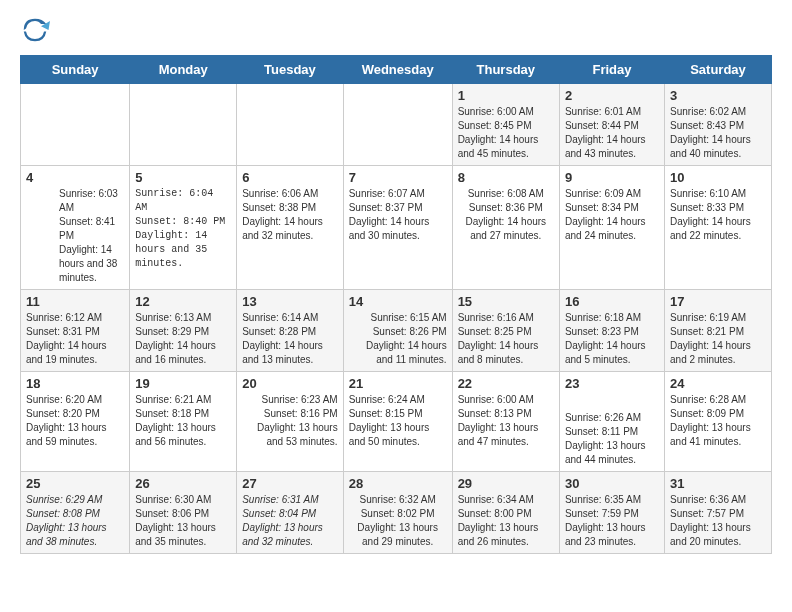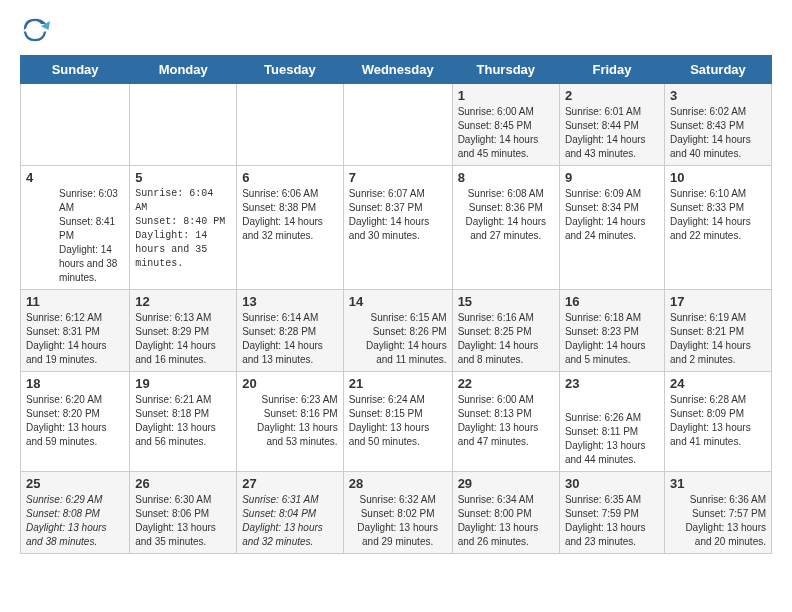--- a/index.html
+++ b/index.html
@@ -273,20 +273,20 @@
 Daylight: 13 hours and 26 minutes.</div>
           </td>
           <td>
             <span class="day-num">30</span>
             <div class="day-info" style="white-space: pre-line;">Sunrise: 6:35 AM
 Sunset: 7:59 PM
 Daylight: 13 hours and 23 minutes.</div>
           </td>
           <td>
             <span class="day-num">31</span>
-            <div class="day-info" style="white-space: pre-line; text-align: right;">Sunrise: 6:36 AM
+            <div class="day-info" style="white-space: pre-line;">Sunrise: 6:36 AM
 Sunset: 7:57 PM
 Daylight: 13 hours and 20 minutes.</div>
           </td>
         </tr>
       </tbody>
   </table>
 </div>
 
 </body></html>

